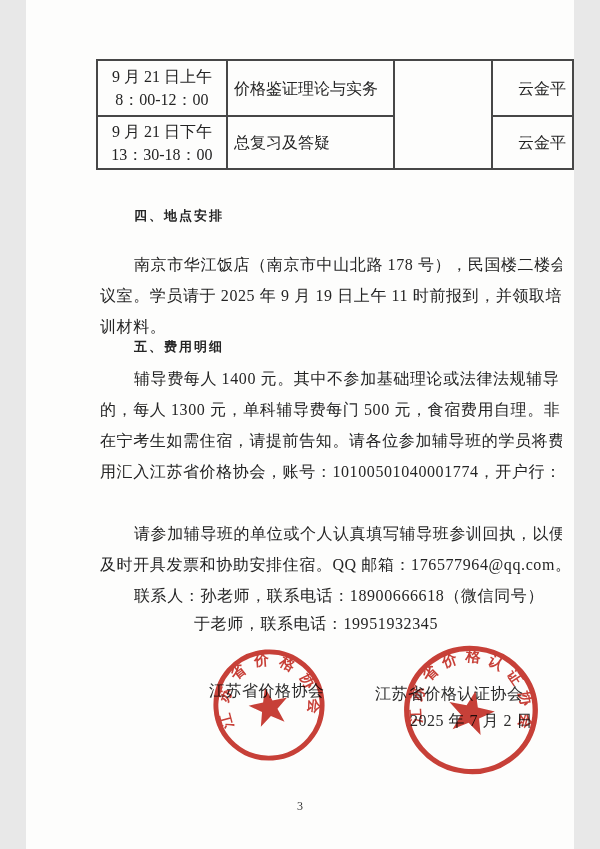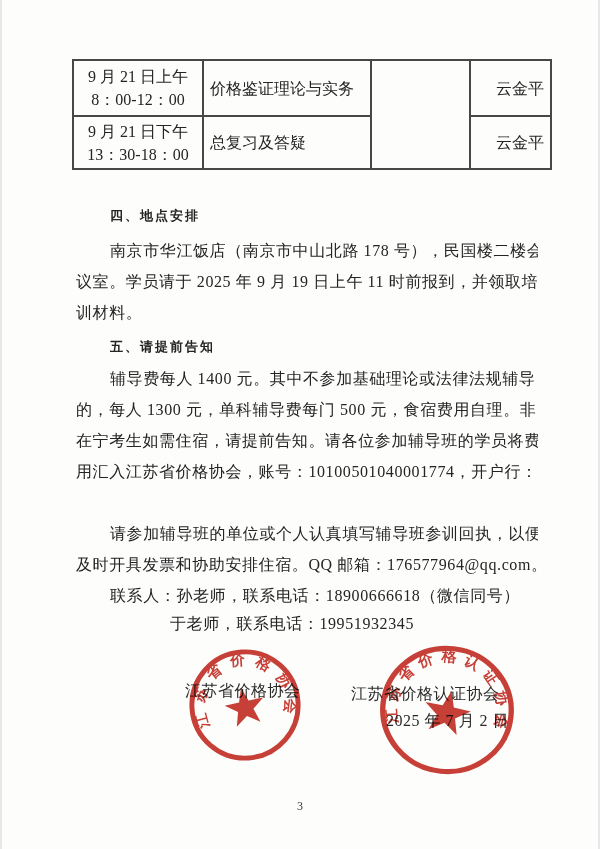--- a/index.html
+++ b/index.html
@@ -1,19 +1,19 @@
 <!DOCTYPE html>
 <html><head>
 <meta charset="utf-8">
 <style>
   * { margin: 0; padding: 0; box-sizing: border-box; }
   html, body { background: #e8e8e8; }
   .page {
     position: relative;
-    width: 596px; height: 849px;
+    width: 548px; height: 849px;
     margin: 0 auto;
     background: #fdfdfc;
     font-family: "Liberation Serif", "DejaVu Serif", serif;
     color: #242424;
     overflow: hidden;
   }
   
   .doc-table {
     position: absolute; left: 70px; top: 59px;
     border-collapse: collapse;
@@ -91,27 +91,27 @@
           <span class="time-line">9 月 21 日下午</span>
           <span class="time-line">13：30-18：00</span>
         </td>
         <td class="cell-course">总复习及答疑</td>
         <td class="cell-teacher">云金平</td>
       </tr>
     </tbody>
   </table>
 
   <div class="heading" style="top:207px">四、地点安排</div>
-  <div class="para" style="top:235px">
+  <div class="para" style="top:249px">
     <div class="line indent">南京市华江饭店（南京市中山北路 178 号），民国楼二楼会</div>
     <div class="line">议室。学员请于 2025 年 9 月 19 日上午 11 时前报到，并领取培</div>
     <div class="line">训材料。</div>
   </div>
 
-  <div class="heading" style="top:338px">五、请提前告知</div>
+  <div class="heading" style="top:338px">五、费用明细</div>
   <div class="para" style="top:363px">
     <div class="line indent">辅导费每人 1400 元。其中不参加基础理论或法律法规辅导</div>
     <div class="line">的，每人 1300 元，单科辅导费每门 500 元，食宿费用自理。非</div>
     <div class="line">在宁考生如需住宿，请提前告知。请各位参加辅导班的学员将费</div>
     <div class="line">用汇入江苏省价格协会，账号：10100501040001774，开户行：</div>
   </div>
   <div class="para" style="top:518px">
     <div class="line indent">请参加辅导班的单位或个人认真填写辅导班参训回执，以便</div>
     <div class="line">及时开具发票和协助安排住宿。QQ 邮箱：176577964@qq.com。</div>
   </div>

